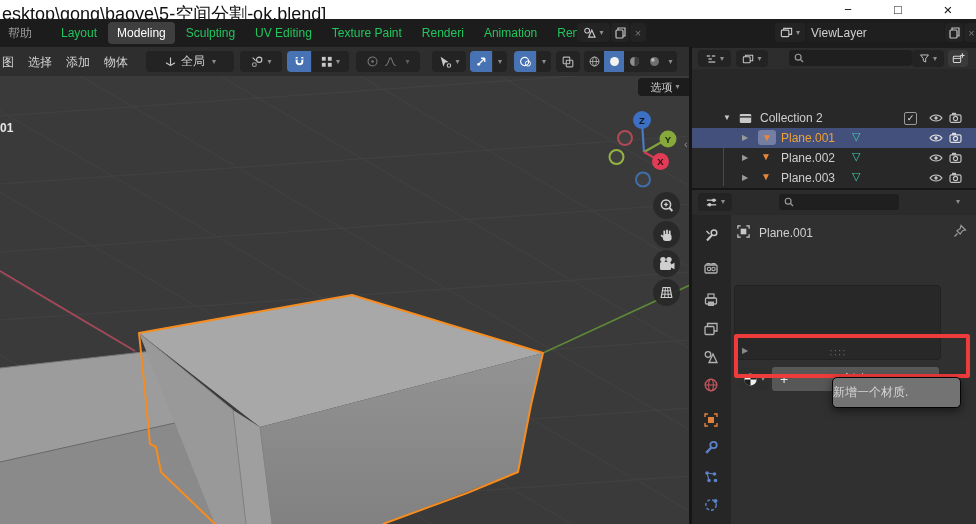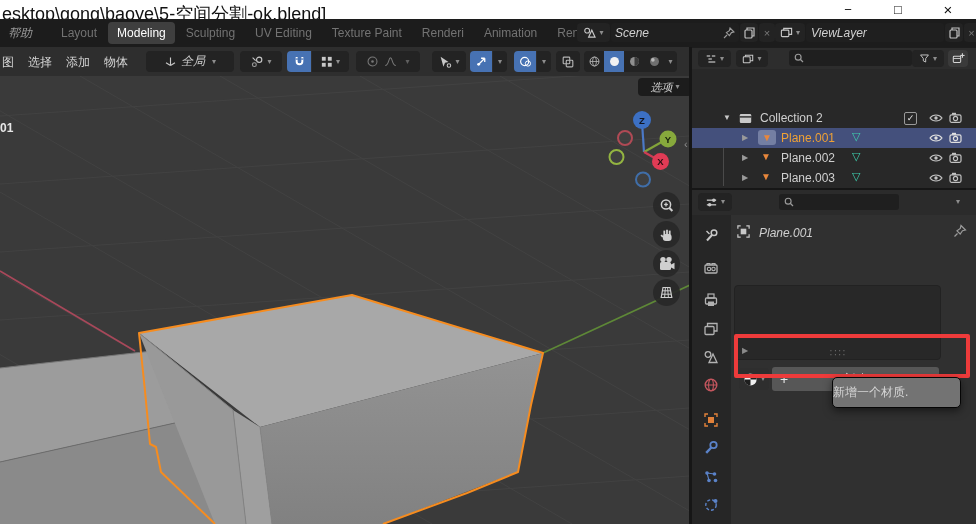--- a/index.html
+++ b/index.html
@@ -1,37 +1,37 @@
 <!DOCTYPE html>
 <html><head>
 <meta charset="utf-8">
 <style>
   html,body{margin:0;padding:0;}
   body{width:976px;height:524px;position:relative;overflow:hidden;background:#1d1d1d;
        font-family:"Liberation Sans","DejaVu Sans",sans-serif;-webkit-font-smoothing:antialiased;}
   .abs{position:absolute;}
   .r{display:flex;align-items:center;}
-  .txt{color:#cfcfcf;font-size:12px;white-space:nowrap;font-style:italic;}
+  .txt{color:#cfcfcf;font-size:12px;white-space:nowrap;}
   .dim{color:#9b9b9b;}
   .chev{color:#8d8d8d;font-size:8px;line-height:1;margin-left:3px;}
   .btn{background:#232323;border-radius:4px;display:flex;align-items:center;justify-content:center;}
   .seg{display:flex;align-items:center;justify-content:center;height:100%;}
   .blue{background:#4772b3;}
   .field{background:#1f1f1f;border-radius:3px;display:flex;align-items:center;}
   .circbtn{position:absolute;width:27px;height:27px;border-radius:50%;background:rgba(40,40,40,.92);
            display:flex;align-items:center;justify-content:center;}
   svg{display:block;}
   
   #titlebar{left:0;top:0;width:976px;height:19px;background:#ffffff;border-right:1px solid #555;}
   #titlebar .t{color:#111;font-size:18px;position:absolute;left:2px;top:2px;}
   .winbtn{position:absolute;top:0;width:28px;height:19px;color:#111;font-size:13px;
           display:flex;align-items:center;justify-content:center;}
   
   #topbar{left:0;top:19px;width:976px;height:28px;background:#1c1c1c;}
-  .ws{color:#737373;font-size:12px;padding:4px 9px;border-radius:4px;white-space:nowrap;}
+  .ws{color:#22c55e;font-size:12px;padding:4px 9px;border-radius:4px;white-space:nowrap;}
   .ws.active{background:#3f3f3f;color:#ffffff;}
   
   #vphead{left:0;top:47px;width:690px;height:29px;background:#2e2e2e;}
   .menu{color:#d5d5d5;font-size:12px;position:absolute;top:7px;}
   
   #outliner{left:692px;top:48px;width:284px;height:141px;background:#282828;}
   #outlhead{left:0;top:0;width:284px;height:21px;background:#2d2d2d;position:absolute;}
   .orow{position:absolute;left:0;width:284px;height:20px;}
   .orow.sel{background:#44507c;}
   .oname{font-size:12px;color:#cfcfcf;position:absolute;top:3px;}
@@ -74,27 +74,20 @@
   </div>
 
   <div class="r" style="position:absolute;left:577px;top:4px;height:19px;gap:1px">
     <div class="btn" style="width:33px;height:19px">
       <svg width="13" height="13" viewBox="0 0 14 14">
         <circle cx="4.5" cy="5" r="2.6" fill="none" stroke="#c8c8c8" stroke-width="1.2"></circle>
         <polygon points="6,12 9.5,4.5 13,12" fill="none" stroke="#c8c8c8" stroke-width="1.2"></polygon>
       </svg>
       <span class="chev">▾</span>
     </div>
-    <div class="field" style="width:120px;height:19px;padding:0 4px">
-      <span class="txt" style="flex:1">Scene</span>
-      <svg width="12" height="12" viewBox="0 0 12 12">
-        <path d="M7,1 L11,5 L8.4,5.6 L6.4,8.6 L3.4,5.6 L6.4,3.6 Z" fill="none" stroke="#9a9a9a" stroke-width="1.1"></path>
-        <line x1="4" y1="8" x2="1" y2="11" stroke="#9a9a9a" stroke-width="1.1"></line>
-      </svg>
-    </div>
     <div class="btn" style="width:18px;height:19px">
       <svg width="11" height="12" viewBox="0 0 11 12">
         <rect x="1" y="3" width="7" height="8" rx="1" fill="none" stroke="#c2c2c2" stroke-width="1.2"></rect>
         <path d="M3,3 V1 H10 V9 H8" fill="none" stroke="#c2c2c2" stroke-width="1.2"></path>
       </svg>
     </div>
     <div class="btn" style="width:16px;height:19px">
       <span style="color:#787878;font-size:11px">×</span>
     </div>
   </div>

